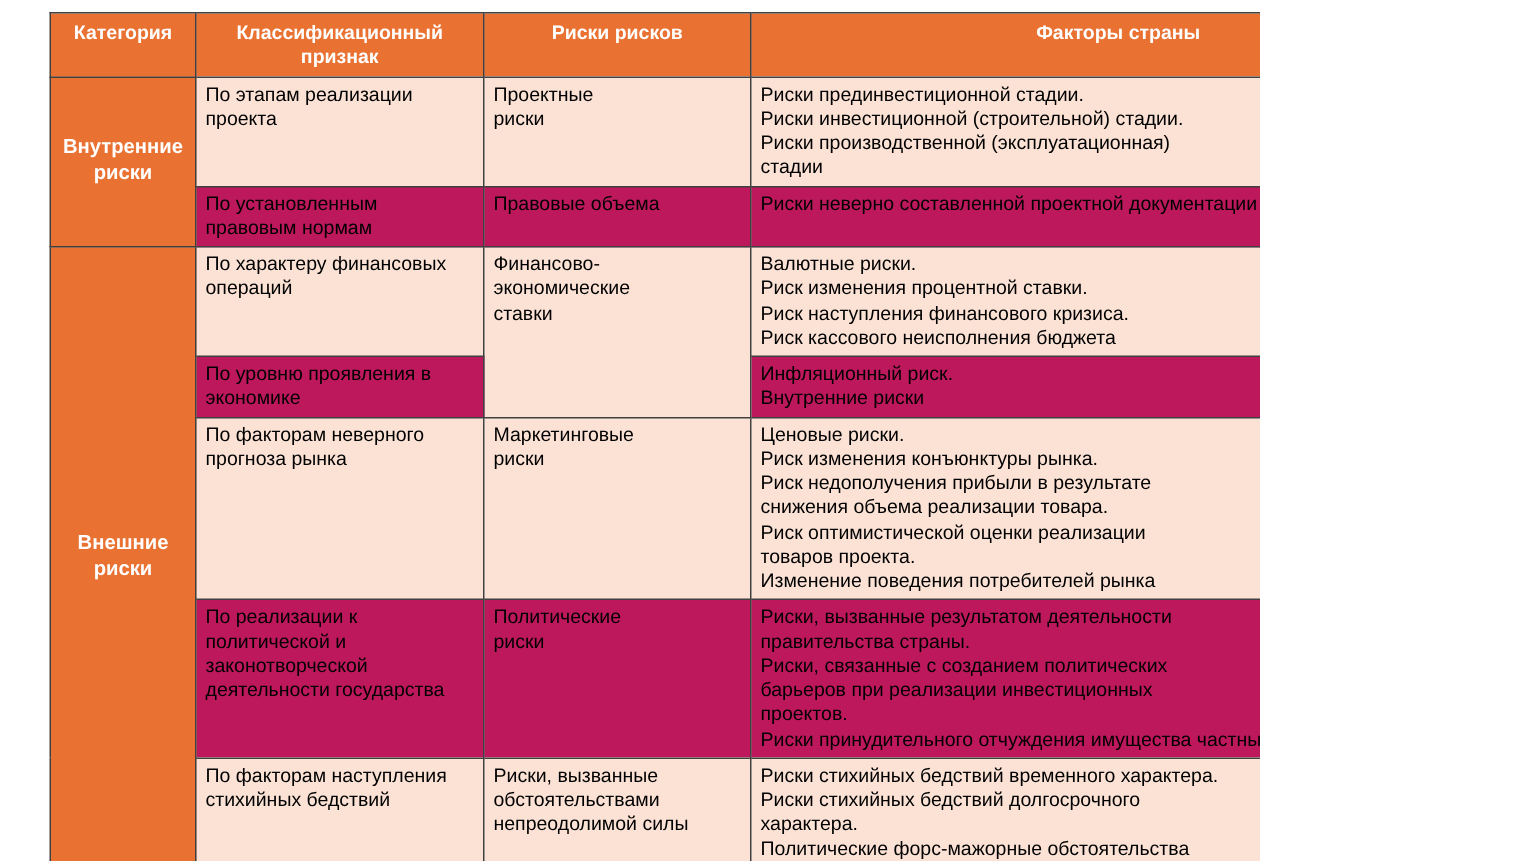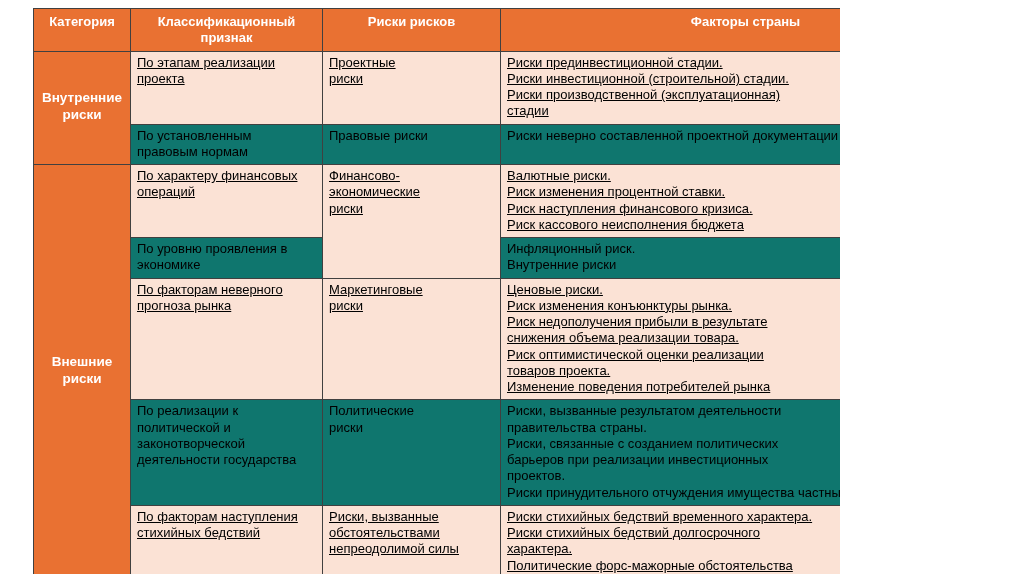--- a/index.html
+++ b/index.html
@@ -43,22 +43,22 @@
     padding-top: 5px;
   }
   table.risk td.category {
     background: #E97132;
     color: #ffffff;
     font-weight: bold;
     font-size: 13.5px;
     text-align: center;
     vertical-align: middle;
   }
-  td.bg-a { background: #FBE2D5; text-decoration: underline; }
-  td.bg-b { background: #0f766e; }
+  td.bg-a { background: #FBE2D5; }
+  td.bg-b { background: #be185d; }
 </style>
 </head>
 <body>
 
 <div class="slide">
   <table class="risk">
     <colgroup>
       <col style="width:97px">
       <col style="width:192px">
       <col style="width:178px">
@@ -83,32 +83,32 @@
         <td class="bg-a">Проектные
 риски</td>
         <td class="bg-a">Риски прединвестиционной стадии.
 Риски инвестиционной (строительной) стадии.
 Риски производственной (эксплуатационная)
 стадии</td>
       </tr>
       <tr style="height:30px">
         <td class="bg-b">По установленным
 правовым нормам</td>
-        <td class="bg-b">Правовые риски</td>
+        <td class="bg-b">Правовые объема</td>
         <td class="bg-b">Риски неверно составленной проектной документации</td>
       </tr>
 
       <tr style="height:72px">
         <td class="category" rowspan="5">Внешние
 риски</td>
         <td class="bg-a">По характеру финансовых
 операций</td>
         <td class="bg-a" rowspan="2">Финансово-
 экономические
-риски</td>
+ставки</td>
         <td class="bg-a">Валютные риски.
 Риск изменения процентной ставки.
 Риск наступления финансового кризиса.
 Риск кассового неисполнения бюджета</td>
       </tr>
       <tr style="height:34px">
         <td class="bg-b">По уровню проявления в
 экономике</td>
         <td class="bg-b">Инфляционный риск.
 Внутренние риски</td>

